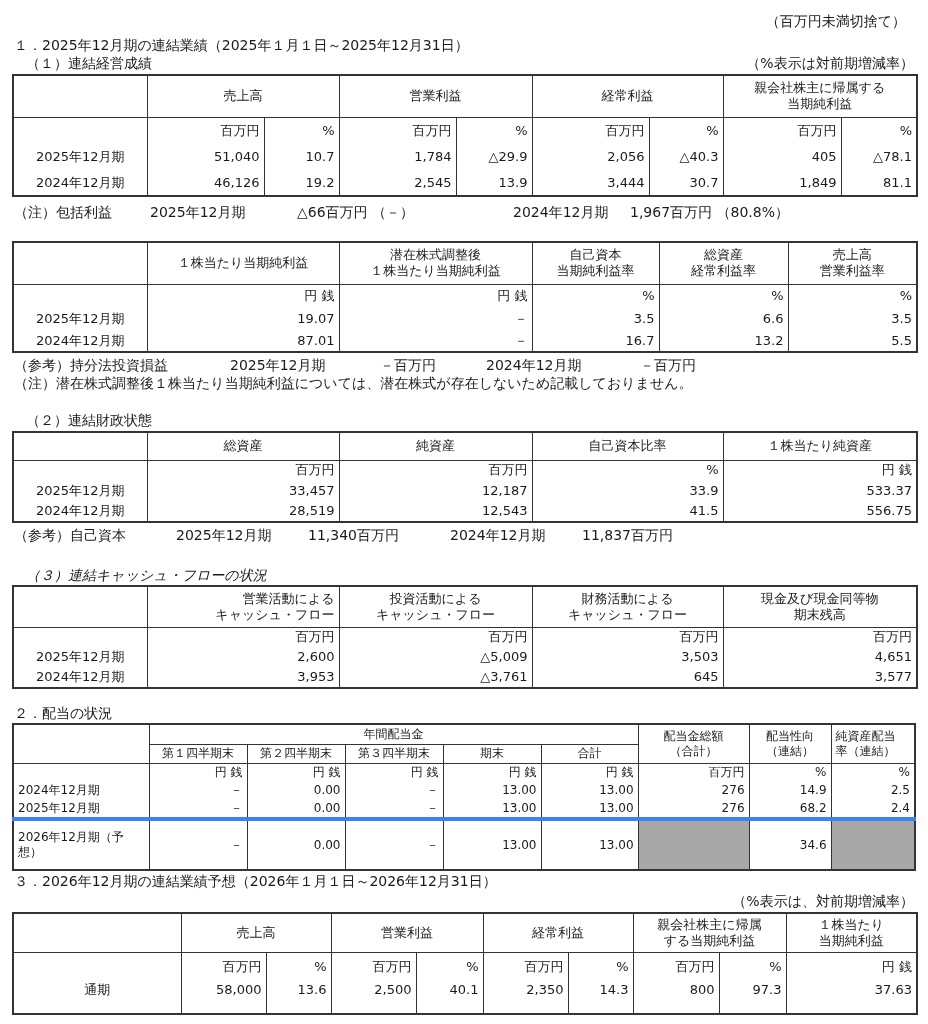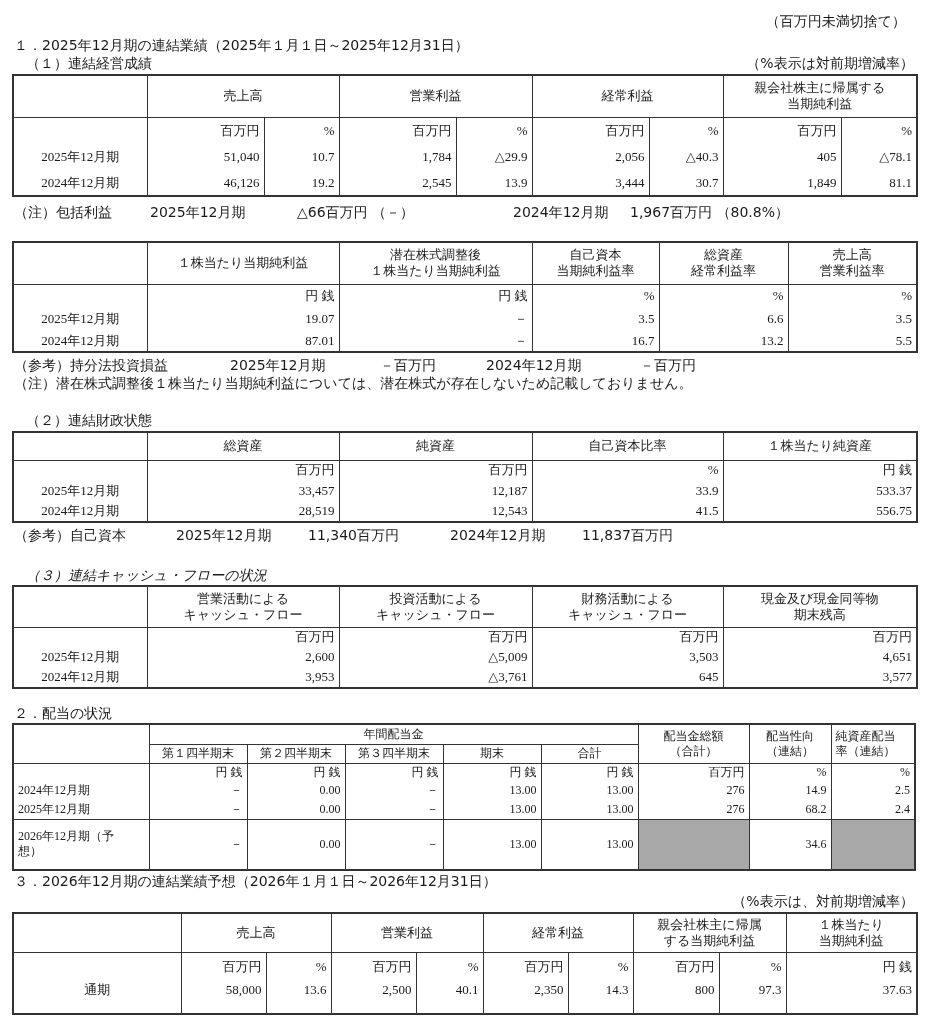--- a/index.html
+++ b/index.html
@@ -1,19 +1,19 @@
 <!DOCTYPE html>
 <html><head>
 <meta charset="utf-8">
 <style>
   * { box-sizing: border-box; margin: 0; padding: 0; }
   html, body { width: 928px; height: 1024px; background: #ffffff; overflow: hidden; }
   body { font-family: "DejaVu Sans", "Liberation Sans", sans-serif; color: #1a1a1a; font-size: 13px; position: relative; }
   .abs { position: absolute; white-space: nowrap; line-height: 1; }
-  table { position: absolute; border-collapse: collapse; table-layout: fixed; font-family: Liberation Serif, serif; }
+  table { position: absolute; border-collapse: collapse; table-layout: fixed; }
   td { border-left: 1px solid #333; border-right: 1px solid #333; padding: 0 4px; white-space: nowrap; font-size: 13px; line-height: 1.2; }
   .outer { border: 2px solid #333; }
   .hdr td { border-top: 1px solid #333; border-bottom: 1px solid #333; text-align: center; vertical-align: middle; }
   .r { text-align: right; }
   .c { text-align: center; }
   .l { text-align: left; }
   .gray { background: #a8a8a8; }
   .sm td { font-size: 12px; }
 </style>
 </head>
@@ -189,21 +189,21 @@
   <colgroup>
     <col style="width:134px">
       <col style="width:192px">
       <col style="width:193px">
       <col style="width:191px">
       <col style="width:194px">
   </colgroup>
   <tbody>
       <tr class="hdr" style="height:41px;">
     <td></td>
-    <td style="line-height:1.25;"><span>営業活動による</span><br><span>キャッシュ・フロー</span></td>
+    <td style="line-height:1.25;text-align:right;"><span>営業活動による</span><br><span>キャッシュ・フロー</span></td>
     <td style="line-height:1.25;text-align:center;"><span>投資活動による</span><br><span>キャッシュ・フロー</span></td>
     <td style="line-height:1.25;"><span>財務活動による</span><br><span>キャッシュ・フロー</span></td>
     <td style="line-height:1.25;"><span>現金及び現金同等物</span><br><span>期末残高</span></td>
   </tr>
   <tr style="height:19px;">
     <td></td>
     <td class="r">百万円</td>
     <td class="r">百万円</td>
     <td class="r">百万円</td>
     <td class="r">百万円</td>
@@ -279,21 +279,21 @@
     <td class="l">2025年12月期</td>
     <td class="r">－</td>
     <td class="r">0.00</td>
     <td class="r">－</td>
     <td class="r">13.00</td>
     <td class="r">13.00</td>
     <td class="r">276</td>
     <td class="r">68.2</td>
     <td class="r">2.4</td>
   </tr>
-  <tr style="height:51px; border-top:1px solid #3b82f6;">
+  <tr style="height:51px; border-top:4px solid #3b82f6;">
     <td class="l" style="line-height:1.25; border-top:1px solid #333;"><span>2026年12月期（予</span><br><span>想）</span></td>
     <td class="r" style="border-top:1px solid #333;">－</td>
     <td class="r" style="border-top:1px solid #333;">0.00</td>
     <td class="r" style="border-top:1px solid #333;">－</td>
     <td class="r" style="border-top:1px solid #333;">13.00</td>
     <td class="r" style="border-top:1px solid #333;">13.00</td>
     <td class="r gray" style="border-top:1px solid #333;"></td>
     <td class="r" style="border-top:1px solid #333;">34.6</td>
     <td class="r gray" style="border-top:1px solid #333;"></td>
   </tr>

